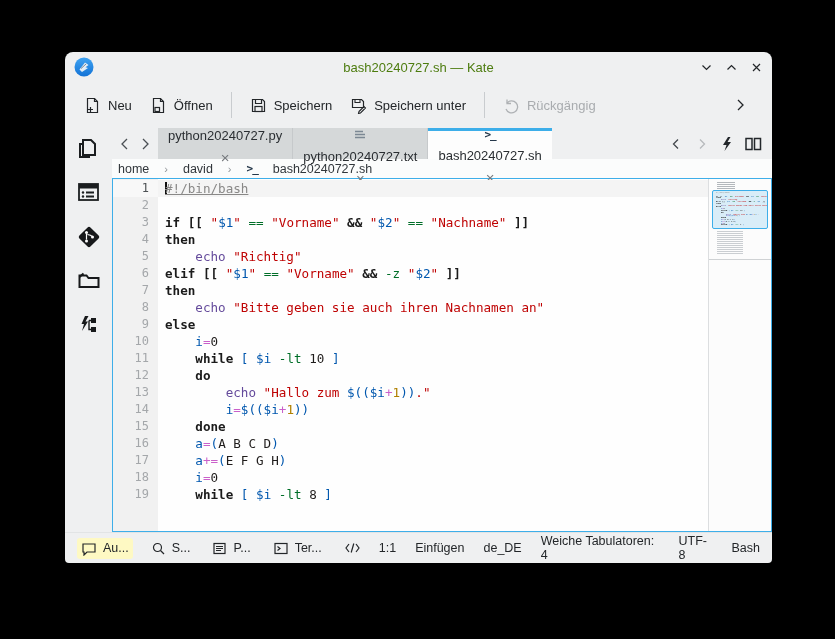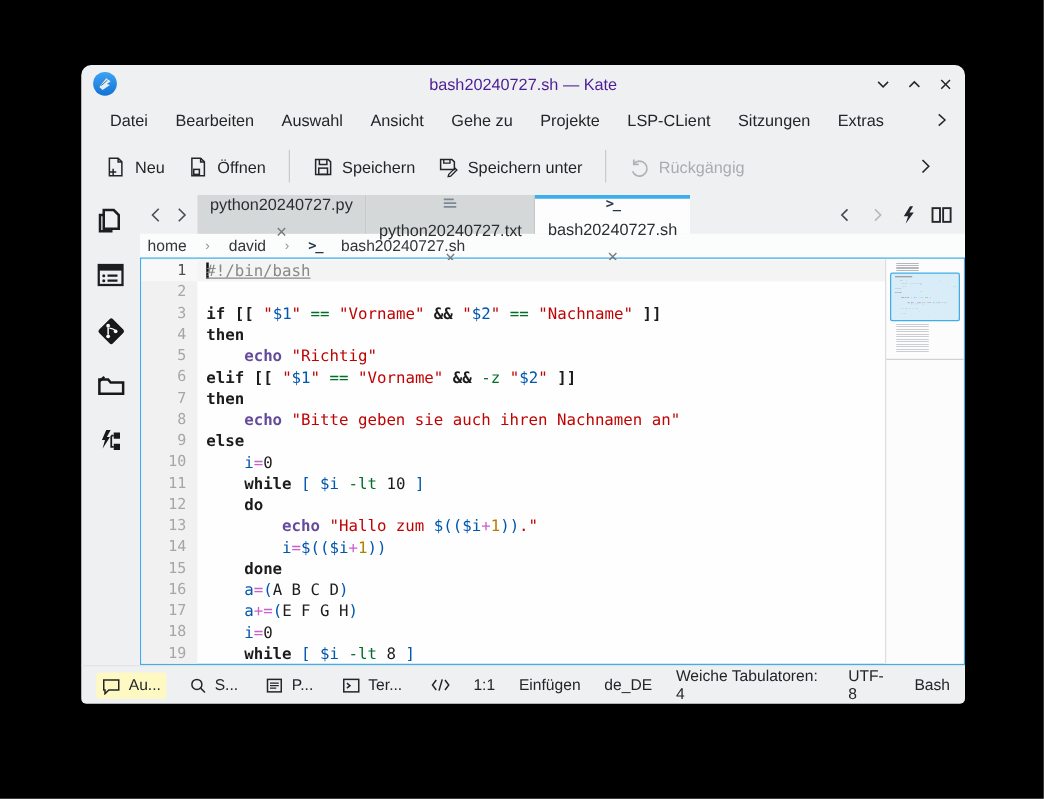--- a/index.html
+++ b/index.html
@@ -4,21 +4,21 @@
 <style>
   html,body{margin:0;padding:0;}
   body{width:835px;height:639px;background:#000;overflow:hidden;position:relative;
        font-family:"Liberation Sans", sans-serif;-webkit-font-smoothing:antialiased;}
   .window{position:absolute;left:65px;top:52px;width:707px;height:511px;
           background:#eff0f1;border-radius:8px 8px 4px 4px;
           box-shadow:0 8px 40px rgba(0,0,0,.65);display:flex;flex-direction:column;overflow:hidden;}
   
   .titlebar{height:30px;display:flex;align-items:center;position:relative;flex:0 0 auto;}
   .titlebar .appicon{position:absolute;left:8px;top:4px;width:22px;height:22px;}
-  .title-text{flex:1;text-align:center;font-size:13px;color:#4c1d95;}
+  .title-text{flex:1;text-align:center;font-size:13px;color:#4d7c0f;}
   .win-controls{position:absolute;right:8px;top:0;height:30px;display:flex;align-items:center;gap:9px;}
   .win-btn{width:16px;height:16px;display:flex;align-items:center;justify-content:center;cursor:default;}
   
   .menubar{height:28px;display:flex;align-items:center;padding:0 12px;gap:0;flex:0 0 auto;}
   .menu-item{font-size:13px;color:#232629;padding:4px 11px;border-radius:3px;}
   .menu-overflow{margin-left:auto;display:flex;align-items:center;}
   
   .toolbar{height:46px;display:flex;align-items:center;padding:0 10px;flex:0 0 auto;}
   .tb-btn{display:flex;align-items:center;gap:7px;padding:6px 9px;border-radius:3px;font-size:13px;color:#232629;}
   .tb-btn.disabled{color:#a9acaf;}
@@ -49,21 +49,21 @@
   .gut-num{height:17px;line-height:17px;text-align:right;padding-right:9px;
            font-family:"DejaVu Sans Mono",monospace;font-size:12px;color:#a4a7aa;}
   .gut-num.gcur{color:#4d5154;background:#f8f8f8;}
   .code-pane{flex:1;padding-top:1px;overflow:hidden;position:relative;}
   .code-line{height:17px;line-height:17px;white-space:pre;
              font-family:"DejaVu Sans Mono",monospace;font-size:12.6px;color:#1f1c1b;padding-left:7px;}
   .code-line.lcur{background:#f4f4f4;}
   .caret{display:inline-block;width:2px;height:13px;background:#101010;vertical-align:-2px;margin-right:-2px;}
   .tk-c{color:#898887;text-decoration:underline;}
   .tk-k{color:#1b1b1b;font-weight:bold;}
-  .tk-b{color:#644a9b;font-weight:bold;}
+  .tk-b{color:#644a9b;font-weight:normal;}
   .tk-s{color:#bf0303;}
   .tk-v{color:#0057ae;}
   .tk-o{color:#006e28;}
   .tk-m{color:#ca60ca;}
   .tk-n{color:#b08000;}
   .tk-p{color:#1f1c1b;}
   .tk-br{color:#0057ae;}
   
   .minimap{width:62px;flex:0 0 auto;border-left:1px solid #dcdee0;background:#fcfcfc;padding-top:3px;}
   .mini-specks{height:7px;margin:0 6px 1px 8px;
@@ -116,36 +116,20 @@
           </svg>
       </span>
       <span class="win-btn">
         <svg width="13" height="13" viewBox="0 0 13 13">
             <path d="M3 3 L10 10 M10 3 L3 10" stroke="#232629" stroke-width="1.2"></path>
           </svg>
       </span>
     </span>
   </div>
 
-  <div class="menubar">
-    <span class="menu-item">Datei</span>
-    <span class="menu-item">Bearbeiten</span>
-    <span class="menu-item">Auswahl</span>
-    <span class="menu-item">Ansicht</span>
-    <span class="menu-item">Gehe zu</span>
-    <span class="menu-item">Projekte</span>
-    <span class="menu-item">LSP-CLient</span>
-    <span class="menu-item">Sitzungen</span>
-    <span class="menu-item">Extras</span>
-    <span class="menu-overflow">
-      <svg width="14" height="14" viewBox="0 0 14 14">
-          <polyline points="5,2.5 10,7 5,11.5" fill="none" stroke="#232629" stroke-width="1.2"></polyline>
-        </svg>
-    </span>
-  </div>
 
   <div class="toolbar">
     <span class="tb-btn">
       <span>
         <svg width="17" height="17" viewBox="0 0 17 17">
             <path d="M3.5 1.5 h7 l3 3 v11 h-10 z" fill="none" stroke="#232629" stroke-width="1.2"></path>
             <path d="M10.5 1.5 v3 h3" fill="none" stroke="#232629" stroke-width="1.2"></path>
             <path d="M6.5 10 v5 M4 12.5 h5" stroke="#232629" stroke-width="1.2"></path>
           </svg>
       </span>

